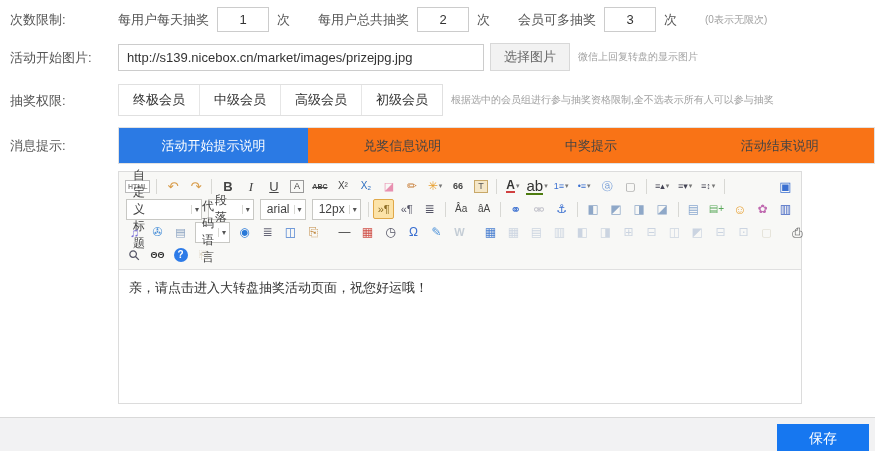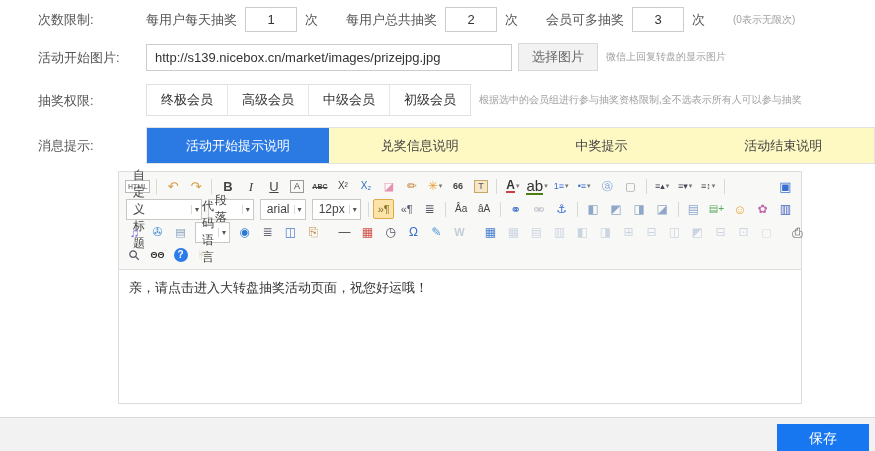--- a/index.html
+++ b/index.html
@@ -1,20 +1,20 @@
 <!DOCTYPE html>
 <html><head>
 <meta charset="utf-8">
 <style>
   * { box-sizing: border-box; margin: 0; padding: 0; }
   html,body { width:875px; height:451px; background:#fff; overflow:hidden;
     font-family:"Liberation Sans","DejaVu Sans",sans-serif; font-size:13px; color:#333; }
   .page { position:relative; width:875px; height:451px; background:#fff; }
 
-  .form-row { display:flex; align-items:center; padding-left:10px;margin-left:28px; }
+  .form-row { display:flex; align-items:center; padding-left:10px; }
   .row-label { width:108px; flex:none; color:#555; font-size:13px; padding-top:1px; }
 
   
   .limits { margin-top:7px; }
   .limit-group { display:flex; align-items:center; }
   .limit-text { color:#555; margin-right:8px; }
   .num-input { width:52px; height:25px; border:1px solid #ccc; text-align:center;
     font-size:13px; color:#333; margin-right:8px; font-family:inherit; }
   .unit { color:#555; margin-right:28px; }
   .hint { color:#a0a0a0; font-size:10px; }
@@ -31,21 +31,21 @@
   .perm-row { margin-top:13px; }
   .perm-group { display:flex; border:1px solid #e0e0e0; background:#fff; }
   .perm-btn { padding:0 14px; height:30px; line-height:30px; color:#333; font-size:13px;
     border-right:1px solid #e6e6e6; cursor:pointer; background:#fff; }
   .perm-btn:last-child { border-right:none; }
   .perm-row .hint { margin-left:8px; }
 
   
   .tabs-row { margin-top:11px; align-items:flex-start; }
   .tabs-row .row-label { padding-top:10px; }
-  .tab-bar { display:flex; width:776px; border:1px solid #e2e2e2; background:#fef9c3; height:37px; }
+  .tab-bar { display:flex; width:776px; border:1px solid #e2e2e2; background:#f97316; height:37px; }
   .tab { flex:1; text-align:center; line-height:35px; font-size:13px; color:#444; cursor:pointer; }
   .tab.active { color:#fff; }
 
   
   .editor { margin:7px 0 0 118px; width:684px; border:1px solid #dcdcdc; background:#fff; }
   .tb { background:#f8f8f6; border-bottom:1px solid #e0e0e0; padding:3px 4px 2px; }
   .tb-row { display:flex; align-items:center; height:22px; margin-bottom:1px; }
   .tb-btn { display:inline-flex; align-items:center; justify-content:center; min-width:21px;
     height:20px; margin:0 1px; border:1px solid transparent; border-radius:2px; cursor:pointer; }
   .tb-btn .g { font-size:12px; line-height:1; color:#555; }
@@ -104,22 +104,22 @@
     <div class="row-label">活动开始图片:</div>
     <input class="url-input" value="http://s139.nicebox.cn/market/images/prizejpg.jpg" style="">
     <button class="choose-btn">选择图片</button>
     <span class="hint">微信上回复转盘的显示图片</span>
   </div>
 
   <div class="form-row perm-row">
     <div class="row-label">抽奖权限:</div>
     <div class="perm-group">
       <span class="perm-btn">终极会员</span>
+      <span class="perm-btn">中级会员</span>
       <span class="perm-btn">高级会员</span>
-      <span class="perm-btn">中级会员</span>
       <span class="perm-btn">初级会员</span>
     </div>
     <span class="hint">根据选中的会员组进行参与抽奖资格限制,全不选表示所有人可以参与抽奖</span>
   </div>
 
   <div class="form-row tabs-row">
     <div class="row-label">消息提示:</div>
     <div class="tab-bar">
       <div class="tab active" style="background: rgb(43, 122, 228);">活动开始提示说明</div>
       <div class="tab">兑奖信息说明</div>

